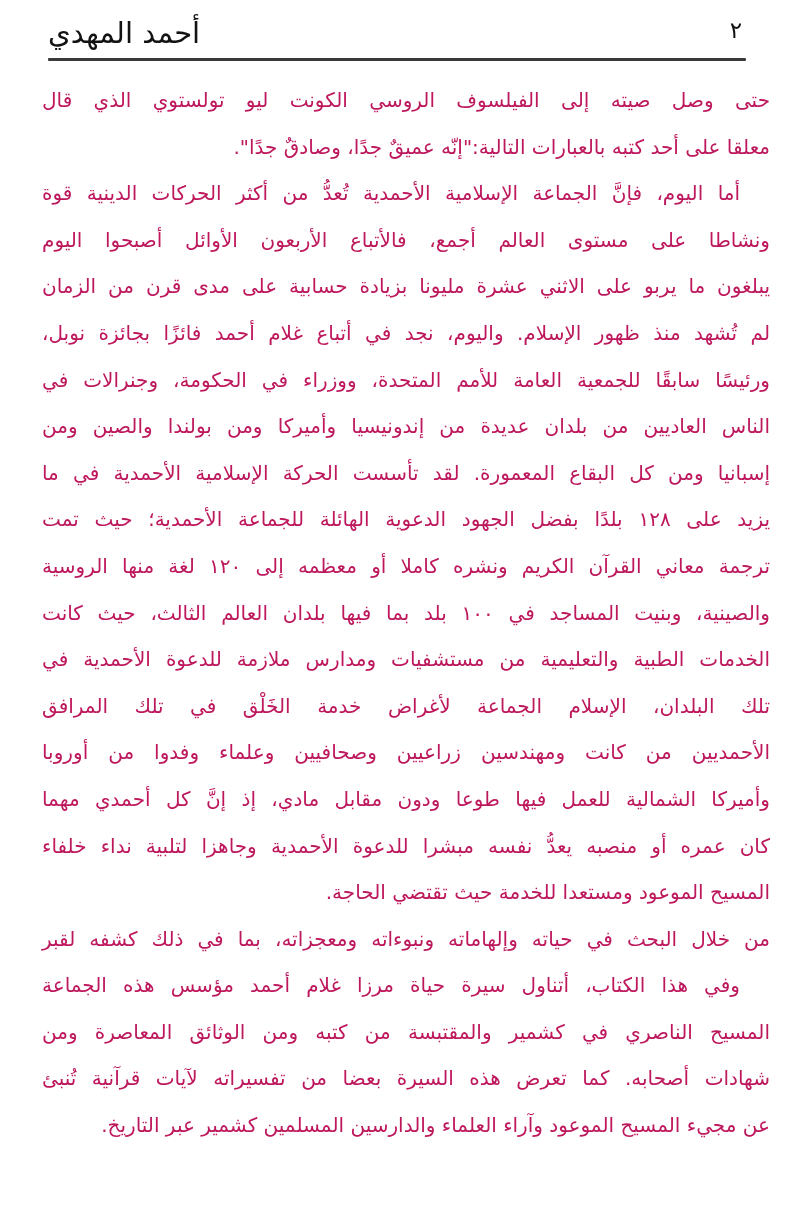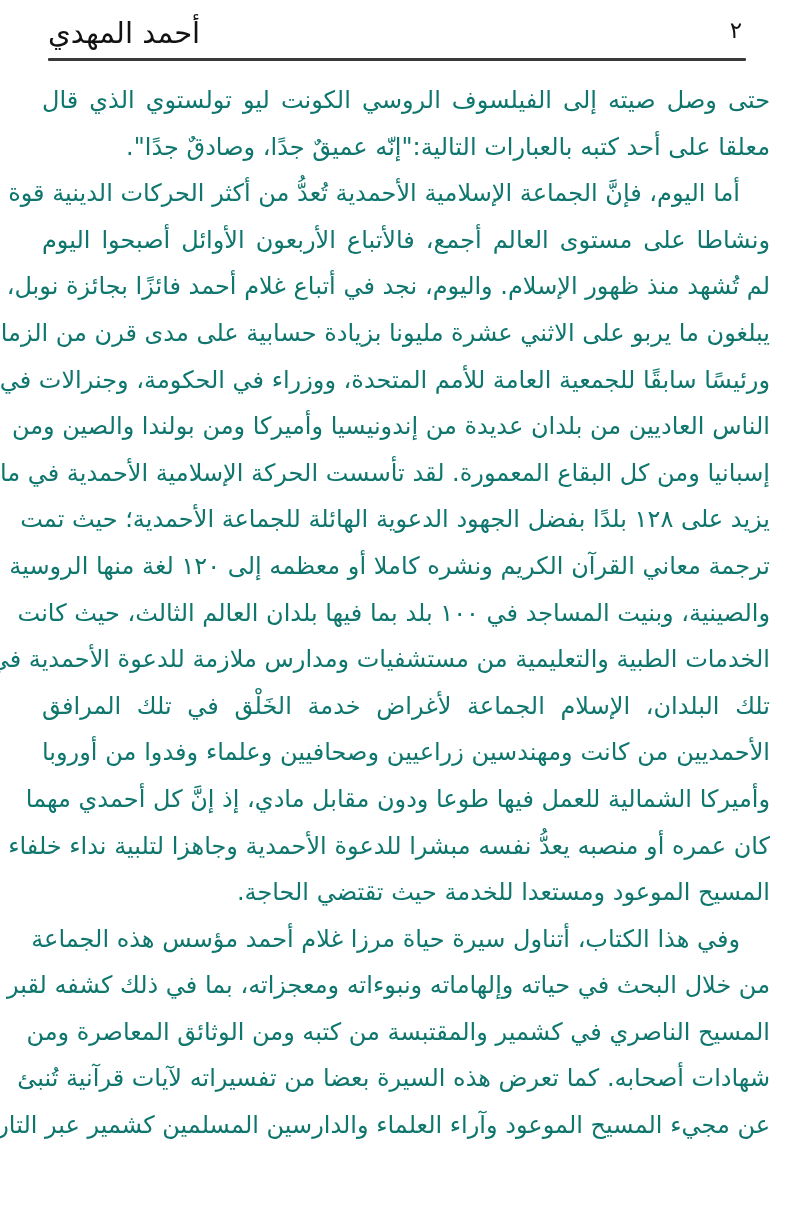--- a/index.html
+++ b/index.html
@@ -40,27 +40,27 @@
     background: #3a3a3a;
     margin: 0 64px 0 48px;
     border-radius: 1px;
   }
   .body-text {
     direction: rtl;
     padding: 16px 40px 0 42px;
     text-justify: inter-word;
   }
   .line {
-    font-size: 24px;
+    font-size: 20px;
     height: 46.6px;
     line-height: 46.6px;
     white-space: nowrap;
     text-align: justify;
     text-align-last: justify;
-    color: #0f766e;
+    color: #be185d;
   }
   .line.last {
     text-align: left;
     text-align-last: right;
   }
   .line.indent { padding-right: 30px; }
 </style>
 </head>
 <body>
 
@@ -68,33 +68,33 @@
   <div class="header">
     <span class="book-title">أحمد المهدي</span>
     <span class="page-number">٢</span>
   </div>
   <div class="rule"></div>
   <div class="body-text">
       <div class="line">حتى وصل صيته إلى الفيلسوف الروسي الكونت ليو تولستوي الذي قال</div>
       <div class="line last">معلقا على أحد كتبه بالعبارات التالية:"إنّه عميقٌ جدًا، وصادقٌ جدًا".</div>
       <div class="line indent">أما اليوم، فإنَّ الجماعة الإسلامية الأحمدية تُعدُّ من أكثر الحركات الدينية قوة</div>
       <div class="line">ونشاطا على مستوى العالم أجمع، فالأتباع الأربعون الأوائل أصبحوا اليوم</div>
+      <div class="line">يبلغون ما يربو على الاثني عشرة مليونا بزيادة حسابية على مدى قرن من الزمان</div>
       <div class="line">لم تُشهد منذ ظهور الإسلام. واليوم، نجد في أتباع غلام أحمد فائزًا بجائزة نوبل،</div>
-      <div class="line">يبلغون ما يربو على الاثني عشرة مليونا بزيادة حسابية على مدى قرن من الزمان</div>
       <div class="line">ورئيسًا سابقًا للجمعية العامة للأمم المتحدة، ووزراء في الحكومة، وجنرالات في</div>
       <div class="line">الناس العاديين من بلدان عديدة من إندونيسيا وأميركا ومن بولندا والصين ومن</div>
       <div class="line">إسبانيا ومن كل البقاع المعمورة. لقد تأسست الحركة الإسلامية الأحمدية في ما</div>
       <div class="line">يزيد على ١٢٨ بلدًا بفضل الجهود الدعوية الهائلة للجماعة الأحمدية؛ حيث تمت</div>
       <div class="line">ترجمة معاني القرآن الكريم ونشره كاملا أو معظمه إلى ١٢٠ لغة منها الروسية</div>
       <div class="line">والصينية، وبنيت المساجد في ١٠٠ بلد بما فيها بلدان العالم الثالث، حيث كانت</div>
       <div class="line">الخدمات الطبية والتعليمية من مستشفيات ومدارس ملازمة للدعوة الأحمدية في</div>
       <div class="line">تلك البلدان، الإسلام الجماعة لأغراض خدمة الخَلْق في تلك المرافق</div>
       <div class="line">الأحمديين من كانت ومهندسين زراعيين وصحافيين وعلماء وفدوا من أوروبا</div>
       <div class="line">وأميركا الشمالية للعمل فيها طوعا ودون مقابل مادي، إذ إنَّ كل أحمدي مهما</div>
       <div class="line">كان عمره أو منصبه يعدُّ نفسه مبشرا للدعوة الأحمدية وجاهزا لتلبية نداء خلفاء</div>
       <div class="line last">المسيح الموعود ومستعدا للخدمة حيث تقتضي الحاجة.</div>
+      <div class="line">من خلال البحث في حياته وإلهاماته ونبوءاته ومعجزاته، بما في ذلك كشفه لقبر</div>
       <div class="line indent">وفي هذا الكتاب، أتناول سيرة حياة مرزا غلام أحمد مؤسس هذه الجماعة</div>
-      <div class="line">من خلال البحث في حياته وإلهاماته ونبوءاته ومعجزاته، بما في ذلك كشفه لقبر</div>
       <div class="line">المسيح الناصري في كشمير والمقتبسة من كتبه ومن الوثائق المعاصرة ومن</div>
       <div class="line">شهادات أصحابه. كما تعرض هذه السيرة بعضا من تفسيراته لآيات قرآنية تُنبئ</div>
       <div class="line last">عن مجيء المسيح الموعود وآراء العلماء والدارسين المسلمين كشمير عبر التاريخ.</div>
     </div>
 </div>
 
 </body></html>

